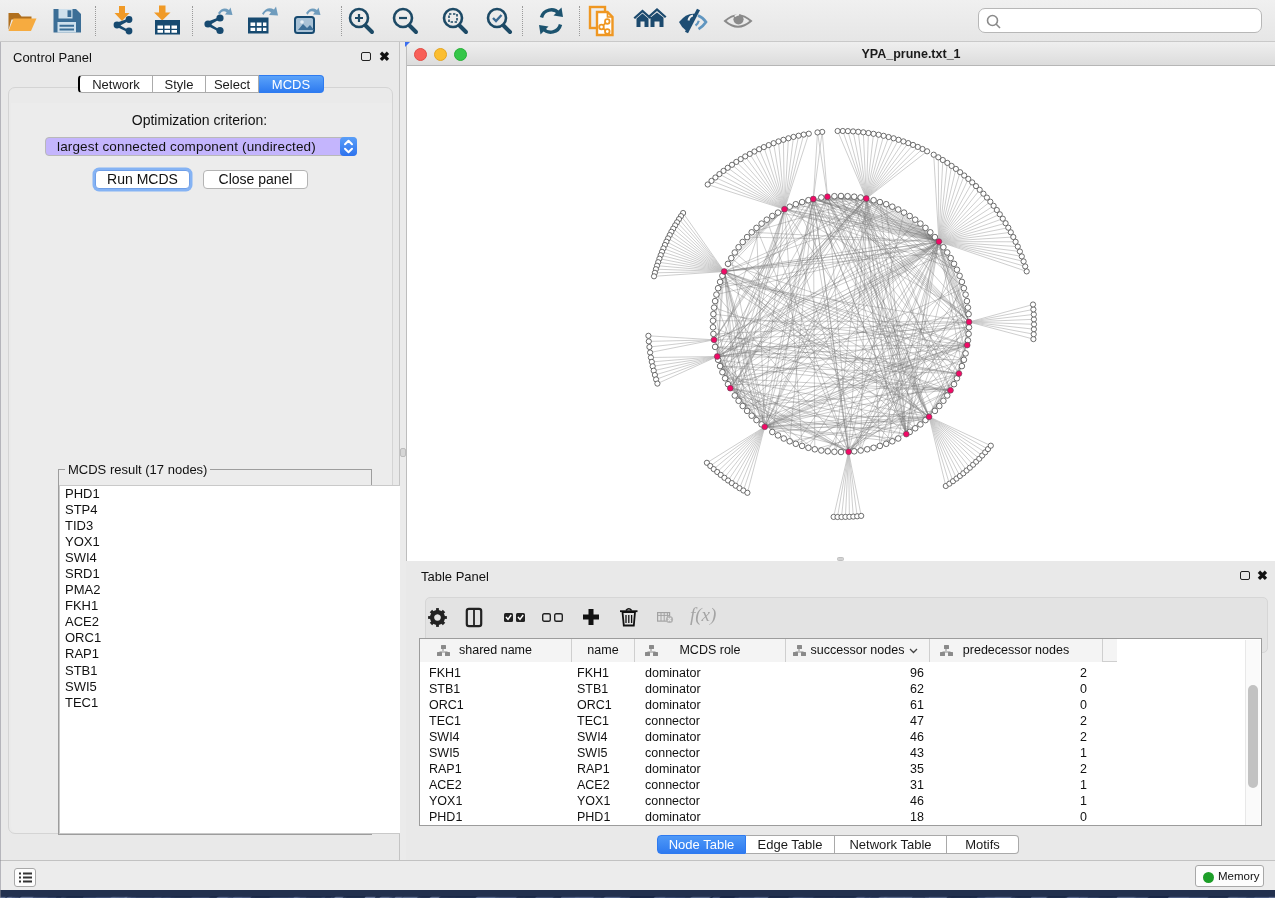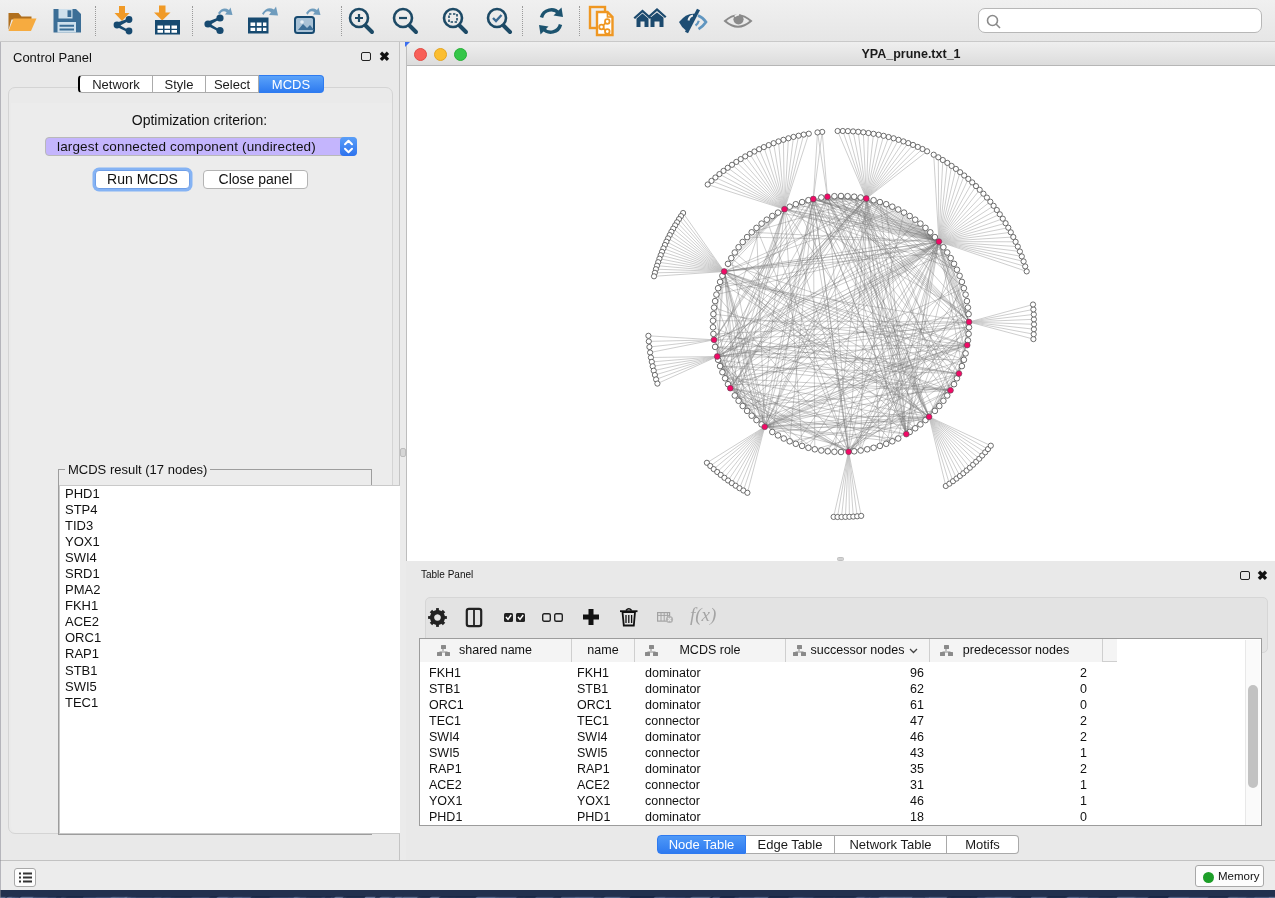--- a/index.html
+++ b/index.html
@@ -36,21 +36,21 @@
 #vsplit { left:400px; top:42px; width:6px; height:818px; background:#ebebeb; }
 #vhandle { position:absolute; left:0px; top:406px; width:6px; height:9px; background:#d6d6d6; border:1px solid #bdbdbd; border-radius:2px; }
 
 #netpanel { left:406px; top:42px; width:869px; height:519px; background:#fff; border-left:1px solid #bdbdbd; box-sizing:border-box; }
 #nettitle { position:absolute; left:0; top:0; width:869px; height:24px; background:linear-gradient(#efefef,#dcdcdc); border-bottom:1px solid #b6b6b6; }
 .light { position:absolute; top:5.5px; width:13px; height:13px; border-radius:50%; }
 #nettext { position:absolute; top:5px; left:138px; width:732px; text-align:center; font-size:12.5px; font-weight:bold; color:#1a1a1a; }
 #netcanvas { position:absolute; left:1px; top:24px; width:868px; height:495px; background:#fff; overflow:hidden; }
 
 #tpanel { left:406px; top:561px; width:869px; height:299px; background:#e9e9e9; }
-#tpanel .title { position:absolute; left:15px; top:8px; font-size:10px; color:#111; }
+#tpanel .title { position:absolute; left:15px; top:8px; font-size:13px; color:#111; }
 #ttoolbar { position:absolute; left:19px; top:36px; width:843px; height:56px; background:#e3e3e3; border:1px solid #d6d6d6; border-radius:5px; }
 #tablebox { position:absolute; left:13px; top:77px; width:843px; height:188px; background:#fff; border:1px solid #9c9c9c; }
 .th { position:absolute; top:0; height:23px; border-right:1px solid #cfcfcf; background:#f4f4f4; font-size:12.5px; color:#111; text-align:center; line-height:23px; }
 #thdr { position:absolute; left:0; top:0; width:697px; height:23px; border-bottom:1px solid #cfcfcf; background:#f4f4f4; }
 .cell { position:absolute; font-size:12.5px; color:#111; height:16px; line-height:16px; }
 #tscroll { position:absolute; right:1px; top:1px; width:15px; height:185px; background:#fafafa; border-left:1px solid #e8e8e8; }
 #tthumb { position:absolute; left:2px; top:45px; width:10px; height:103px; background:#c2c2c2; border-radius:5px; }
 .btab { height:19px; border:1px solid #a9a9a9; border-left:none; background:#fff; font-size:13px; color:#1a1a1a; display:flex; align-items:center; justify-content:center; box-sizing:border-box; }
 .btab.sel { background:linear-gradient(#4f99f7,#2e7af0); color:#fff; border-color:#2e7af0; }
 

